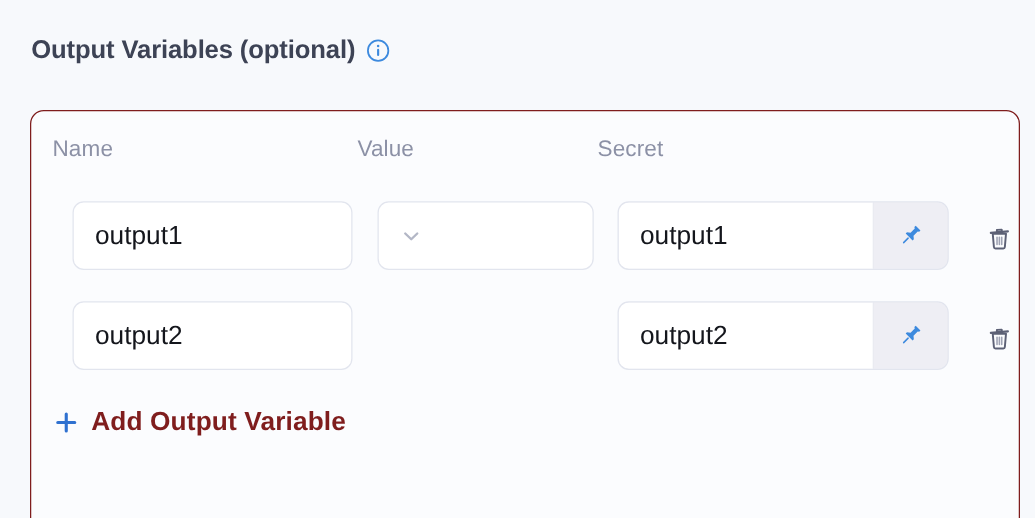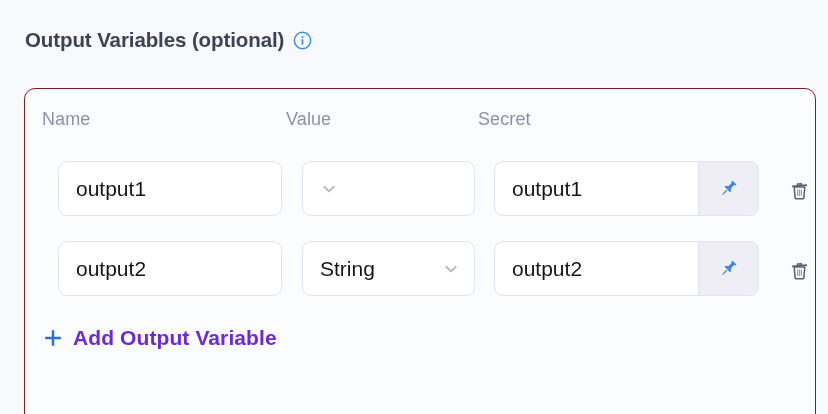--- a/index.html
+++ b/index.html
@@ -189,21 +189,21 @@
   }
   .plus-icon {
     width: 20px;
     height: 20px;
     flex: 0 0 20px;
     display: block;
   }
   .add-label {
     font-size: 21px;
     font-weight: 700;
-    color: #6d28d9;
+    color: #7f1d1d;
     letter-spacing: 0.1px;
     white-space: nowrap;
   }
 </style>
 </head>
 <body>
 
 <div class="section-title-row">
   <span class="section-title">Output Variables (optional)</span>
   <span style="display:flex;">
@@ -254,28 +254,20 @@
           <path d="M10.1 5.6 h3.8 v1.6 h-3.8 z" stroke="#5d6176" stroke-width="1.4" stroke-linejoin="round" transform="rotate(-5 12 6.4)"></path>
           <path d="M6.9 8.6 h10.2 l-0.9 10.2 a1.2 1.2 0 0 1 -1.2 1.1 h-6.0 a1.2 1.2 0 0 1 -1.2 -1.1 z" stroke="#5d6176" stroke-width="1.5" stroke-linejoin="round"></path>
           <path d="M10.2 11.3 v5.6 M12 11.3 v5.6 M13.8 11.3 v5.6" stroke="#9ea2b3" stroke-width="1.2" stroke-linecap="round"></path>
         </svg>
       </button>
     </div>
 
     <div class="var-row">
       <div class="field name-input">output2</div>
 
-      <div class="field type-select">
-        <span class="sel-value">String</span>
-        <span style="display:flex;">
-          <svg class="chevron-icon" viewBox="0 0 18 18" fill="none" aria-hidden="true">
-            <path d="M4.2 6.8 L9 11.4 L13.8 6.8" stroke="#b3b7c6" stroke-width="1.9" stroke-linecap="round" stroke-linejoin="round"></path>
-          </svg>
-        </span>
-      </div>
 
       <div class="value-group">
         <div class="value-input">output2</div>
         <div class="pin-button">
           <svg class="pin-icon" viewBox="0 0 24 24" fill="none" aria-hidden="true">
             <g transform="rotate(45 12 12)">
               <path d="M9.2 3.2 h5.6 v1.5 l-1.1 0.6 v5.0 l2.3 1.9 v1.5 H7.9 v-1.5 l2.3 -1.9 v-5.0 l-1.1 -0.6 z" fill="#3d8ade"></path>
               <rect x="11.35" y="14.4" width="1.3" height="6.4" rx="0.55" fill="#3d8ade"></rect>
             </g>
           </svg>

